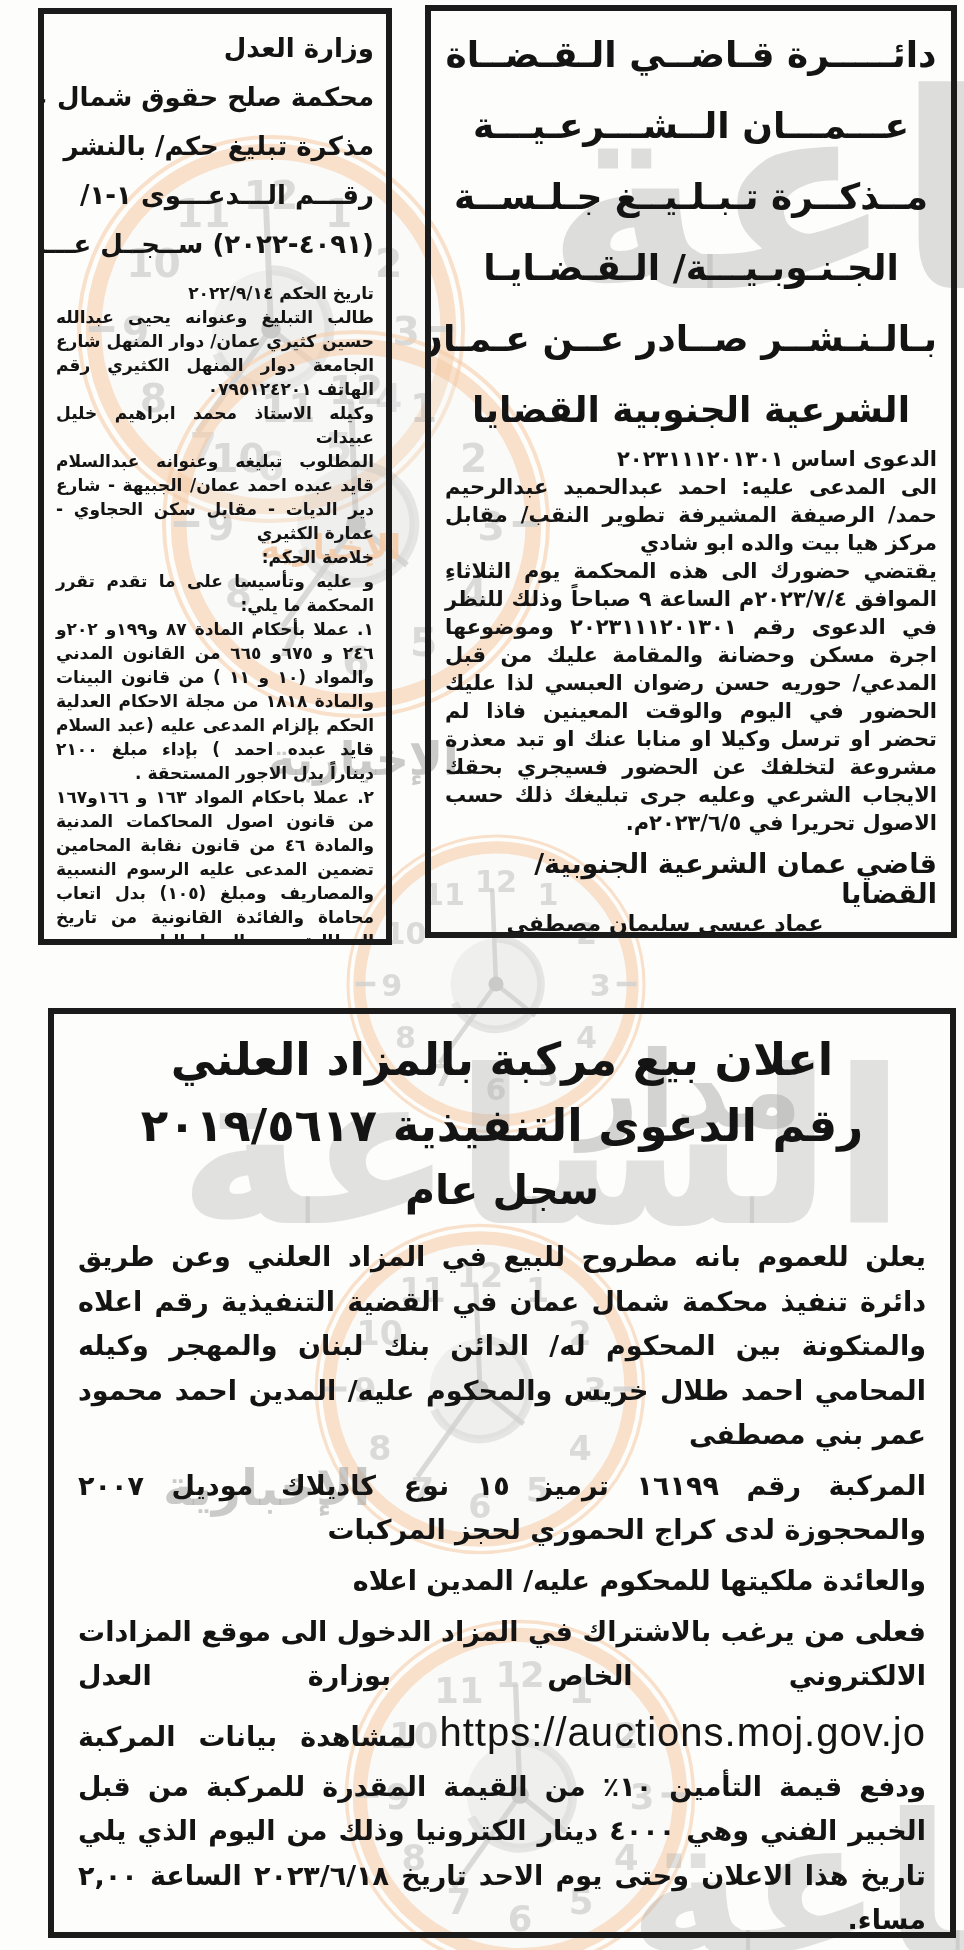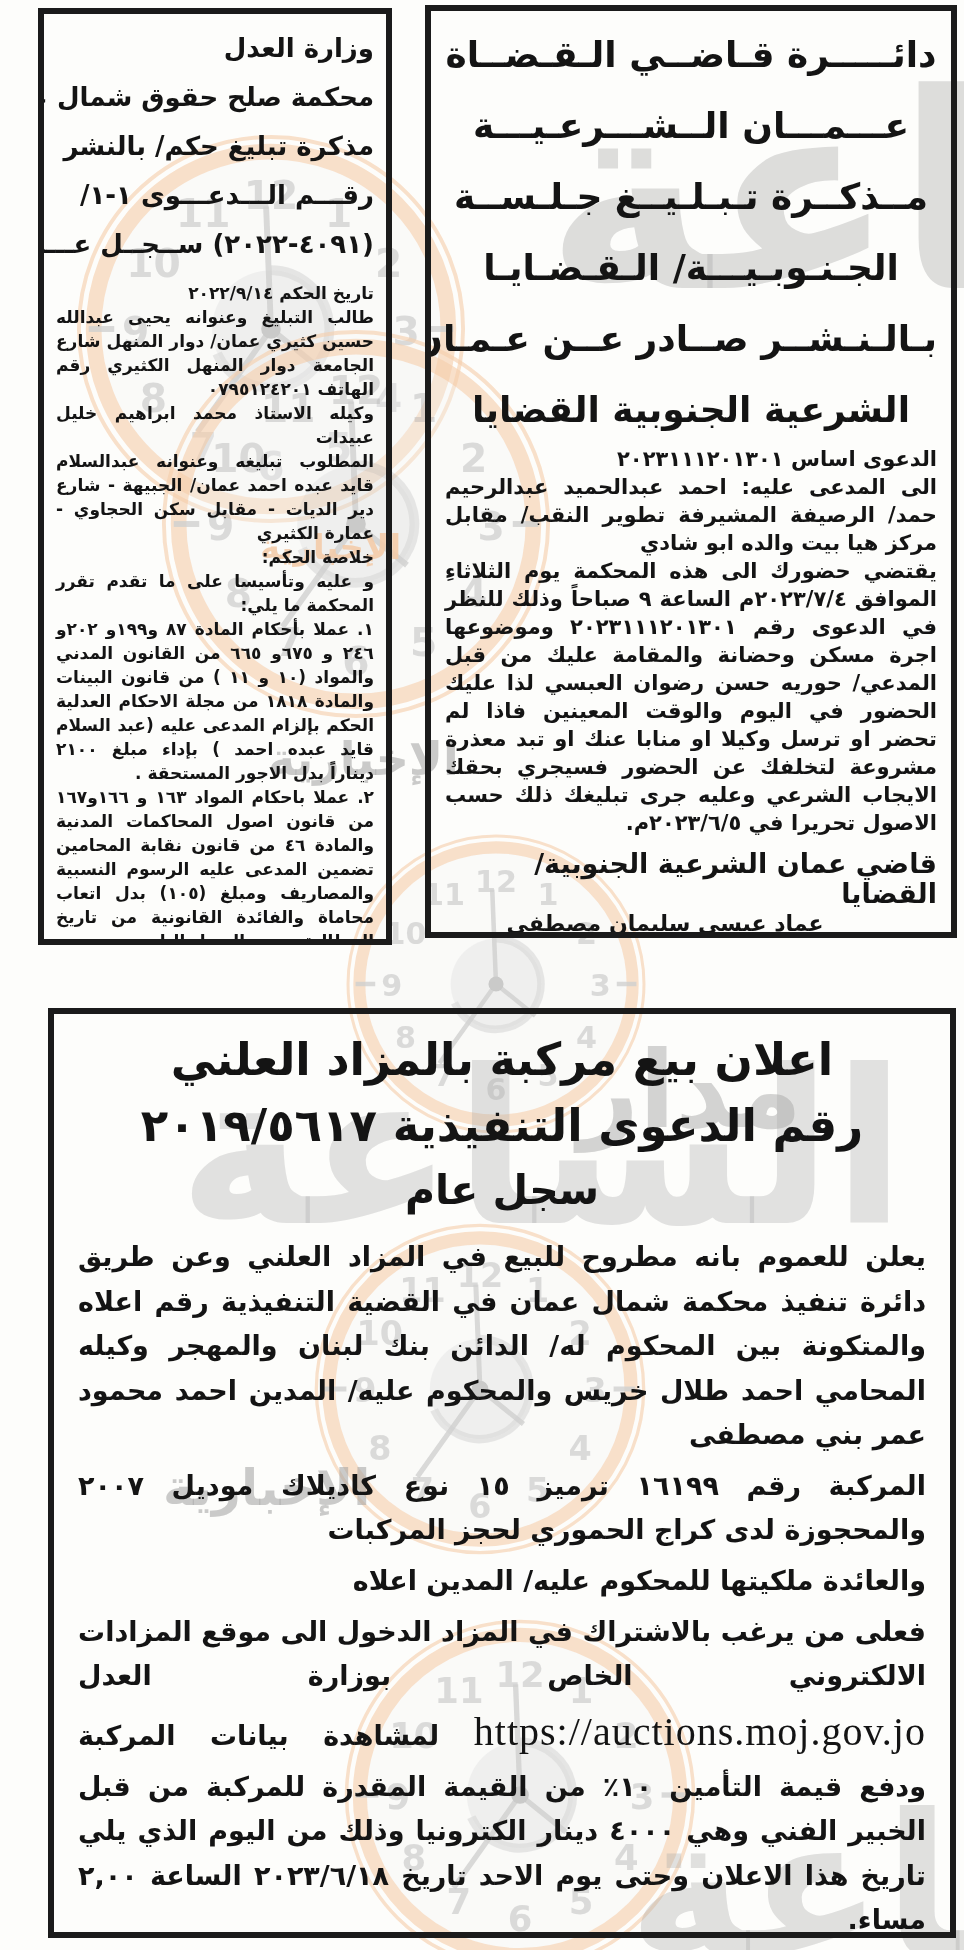--- a/index.html
+++ b/index.html
@@ -41,21 +41,21 @@
   .b1-sig2{font-size:22px;line-height:30px;padding-right:52px;text-align:center;}
   
   .b2-title{font-size:26px;line-height:49px;white-space:nowrap;}
   .b2-p{font-size:17px;line-height:24px;text-align:justify;margin:0;}
   .b2-p.first{margin-top:12px;}
   
   .b3-title{font-size:45px;line-height:1.42;text-align:center;margin:2px 0;}
   .b3-title3{font-size:41px;line-height:1.4;text-align:center;margin:4px 0 16px;}
   .b3-p{font-size:27px;line-height:1.65;text-align:justify;margin:6px 0 0;}
   .b3-url{
-    font-family:Liberation Serif, serif;font-weight:normal;font-size:40px;
+    font-family:Liberation Sans, sans-serif;font-weight:normal;font-size:40px;
     direction:ltr;unicode-bidi:embed;letter-spacing:1px;
   }
 </style>
 </head>
 <body>
 
 <div class="page">
 
   <div class="watermark" aria-hidden="true">
     <svg width="0" height="0" style="position:absolute">

